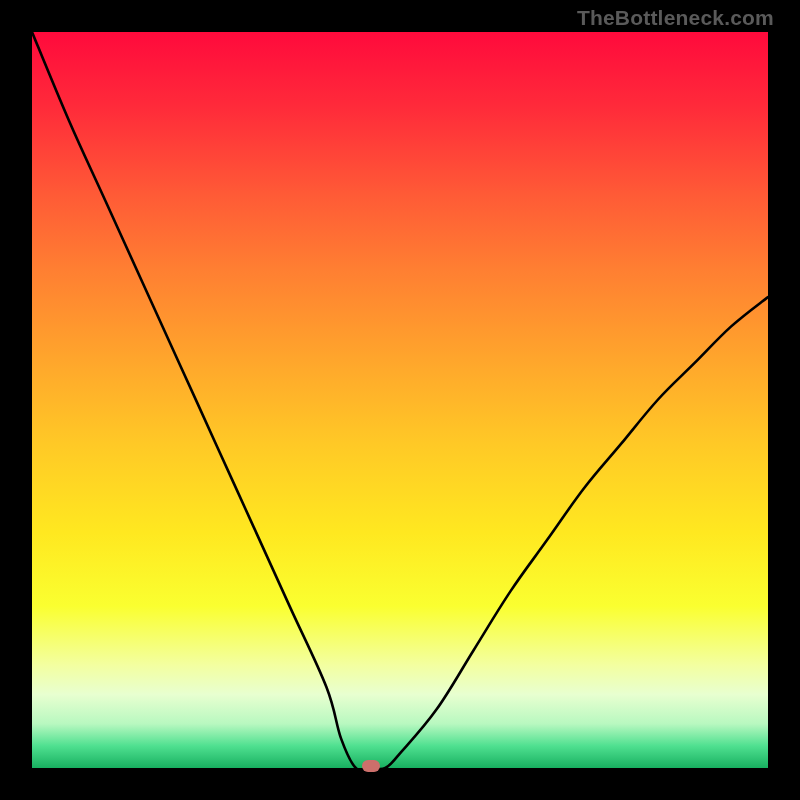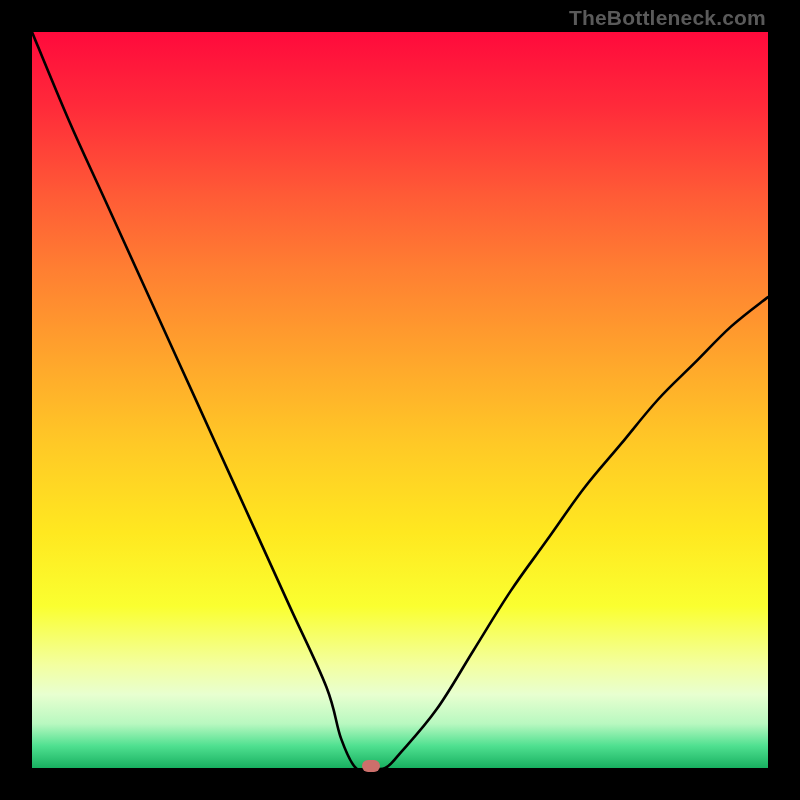--- a/index.html
+++ b/index.html
@@ -28,21 +28,21 @@
       #f3ffa0 86%,
       #e8ffd0 90%,
       #b8f8c0 94%,
       #4fe090 97%,
       #18b060 100%
     );
   }
   .watermark {
     position: absolute;
     top: 6px;
-    right: 34px;
+    right: 26px;
     font-family: Arial, Helvetica, sans-serif;
     font-size: 21px;
     font-weight: 600;
     color: #5a5a5a;
     letter-spacing: 0.2px;
   }
   svg.curve {
     position: absolute;
     left: 0;
     top: 0;

